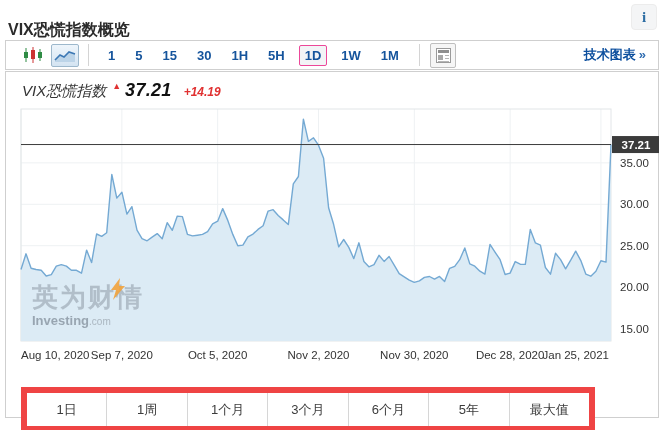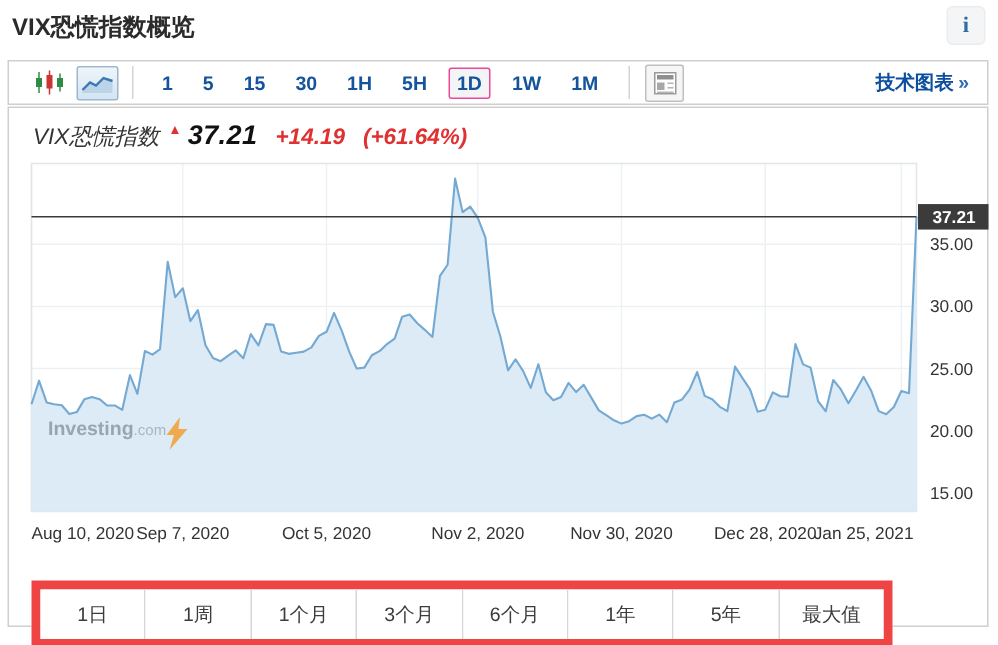--- a/index.html
+++ b/index.html
@@ -1,21 +1,21 @@
 <!DOCTYPE html>
 <html><head>
 <meta charset="utf-8">
 <style>
   * { margin:0; padding:0; box-sizing:border-box; }
   html,body { background:#fff; }
   body { font-family:"Liberation Sans","DejaVu Sans",sans-serif; }
   .page { position:relative; width:665px; height:430px; background:#fff; overflow:hidden; }
 
   
-  .page-title { position:absolute; left:8px; top:8px; font-size:16px; font-weight:bold; color:#2b2b2b; }
+  .page-title { position:absolute; left:8px; top:20px; font-size:16px; font-weight:bold; color:#2b2b2b; }
   .info-btn { position:absolute; right:8px; top:4px; width:26px; height:26px; background:#f4f5f6;
               border:1px solid #ececec; border-radius:4px; text-align:center; line-height:24px;
               font-family:"Liberation Serif","DejaVu Serif",serif; font-weight:bold; font-size:15px;
               color:#2d6da3; cursor:pointer; }
 
   
   .toolbar { position:absolute; left:5px; top:40px; width:654px; height:30px; background:#fff;
              border:1px solid #cfcfcf; display:flex; align-items:center; }
   .tb-btn { display:inline-flex; align-items:center; justify-content:center; cursor:pointer; }
   .tb-candle { margin-left:15px; width:24px; height:22px; border:1px solid transparent; }
@@ -39,21 +39,21 @@
   .tb-link { margin-right:12px; color:#0d4f9e; font-weight:bold; font-size:13px; cursor:pointer; text-decoration:none; }
   .tb-link .arr { font-weight:bold; color:#2f6db1; margin-left:3px; }
 
   
   .panel { position:absolute; left:5px; top:71px; width:654px; height:347px; background:#fff;
            border:1px solid #cfcfcf; }
   .quote-row { position:absolute; left:16px; top:8px; display:flex; align-items:baseline; z-index:3;font-style:italic; }
   .q-name { font-size:15px; color:#333; }
   .q-arrow { color:#e03131; font-size:9px; margin:0 4px 0 6px; position:relative; top:-7px; }
   .q-last { font-size:18px; font-weight:bold; color:#111; letter-spacing:.3px; }
-  .q-chg { font-size:15px; font-weight:bold; color:#e03131; margin-left:12px; }
+  .q-chg { font-size:12px; font-weight:bold; color:#e03131; margin-left:12px; }
   .q-pct { font-size:15px; font-weight:bold; color:#e03131; margin-left:12px; }
 
   svg.chart { position:absolute; left:0; top:0; z-index:1; }
   svg text { font-family:"Liberation Sans","DejaVu Sans",sans-serif; }
 
   
   .watermark { position:absolute; left:26px; top:208px; z-index:2; pointer-events:none; }
   .wm-cn { font-size:26px; font-weight:bold; color:rgba(148,160,171,.6); letter-spacing:2px; position:relative; }
   .wm-bolt { position:absolute; left:76px; top:-2px; }
   .wm-en { font-size:13px; font-weight:bold; color:rgba(130,142,153,.75); margin-top:-2px; }
@@ -120,21 +120,20 @@
       <span>技术图表</span><span class="arr">»</span>
     </a>
   </div>
 
   <div class="panel">
     <div class="quote-row">
       <span class="q-name">VIX恐慌指数</span>
       <span class="q-arrow">▲</span>
       <span class="q-last">37.21</span>
       <span class="q-chg">+14.19</span>
-      <span class="q-pct">(+61.64%)</span>
     </div>
 
     <svg class="chart" id="chart-svg" width="653" height="347">
         <line x1="15" x2="605" y1="90.85714285714286" y2="90.85714285714286" stroke="#eef1f3" stroke-width="1"></line>
         <line x1="15" x2="605" y1="132.28571428571428" y2="132.28571428571428" stroke="#eef1f3" stroke-width="1"></line>
         <line x1="15" x2="605" y1="173.71428571428572" y2="173.71428571428572" stroke="#eef1f3" stroke-width="1"></line>
         <line x1="15" x2="605" y1="215.14285714285717" y2="215.14285714285717" stroke="#eef1f3" stroke-width="1"></line>
         <line x1="15" x2="605" y1="256.57142857142856" y2="256.57142857142856" stroke="#eef1f3" stroke-width="1"></line>
         <line x1="15" x2="15" y1="37" y2="269" stroke="#eef1f3" stroke-width="1"></line>
         <line x1="115.85470085470085" x2="115.85470085470085" y1="37" y2="269" stroke="#eef1f3" stroke-width="1"></line>
@@ -158,34 +157,34 @@
         <text x="312.5213675213675" y="287" font-size="11.5" fill="#333333" text-anchor="middle">Nov 2, 2020</text>
         <text x="408.3333333333333" y="287" font-size="11.5" fill="#333333" text-anchor="middle">Nov 30, 2020</text>
         <text x="504.1452991452992" y="287" font-size="11.5" fill="#333333" text-anchor="middle">Dec 28, 2020</text>
         <text x="603" y="287" font-size="11.5" fill="#333333" text-anchor="end">Jan 25, 2021</text>
         <rect x="606" y="64.04571428571428" width="48" height="17" fill="#3b3b3b"></rect>
         <text x="630" y="76.54571428571428" font-size="11.5" font-weight="bold" fill="#ffffff" text-anchor="middle">37.21</text>
       </svg>
 
     <div class="watermark">
       <div class="wm-cn">
+        <span>英为财情</span>
         <svg class="wm-bolt" width="20" height="22" viewBox="0 0 20 22">
           <polygon points="12,0 3,12 8,12 5,22 17,8 11,8" fill="#f2a33c" opacity="0.9"></polygon>
         </svg>
       </div>
       <div class="wm-en">
         <span>Investing</span><span class="dom">.com</span>
       </div>
     </div>
 
     <div class="range-group" id="range-group">
         <div class="range-btn">1日</div>
         <div class="range-btn">1周</div>
         <div class="range-btn">1个月</div>
         <div class="range-btn">3个月</div>
         <div class="range-btn">6个月</div>
-        <div class="range-btn">1年</div>
         <div class="range-btn">5年</div>
         <div class="range-btn">最大值</div>
       </div>
   </div>
 
 </div>
 
 </body></html>

